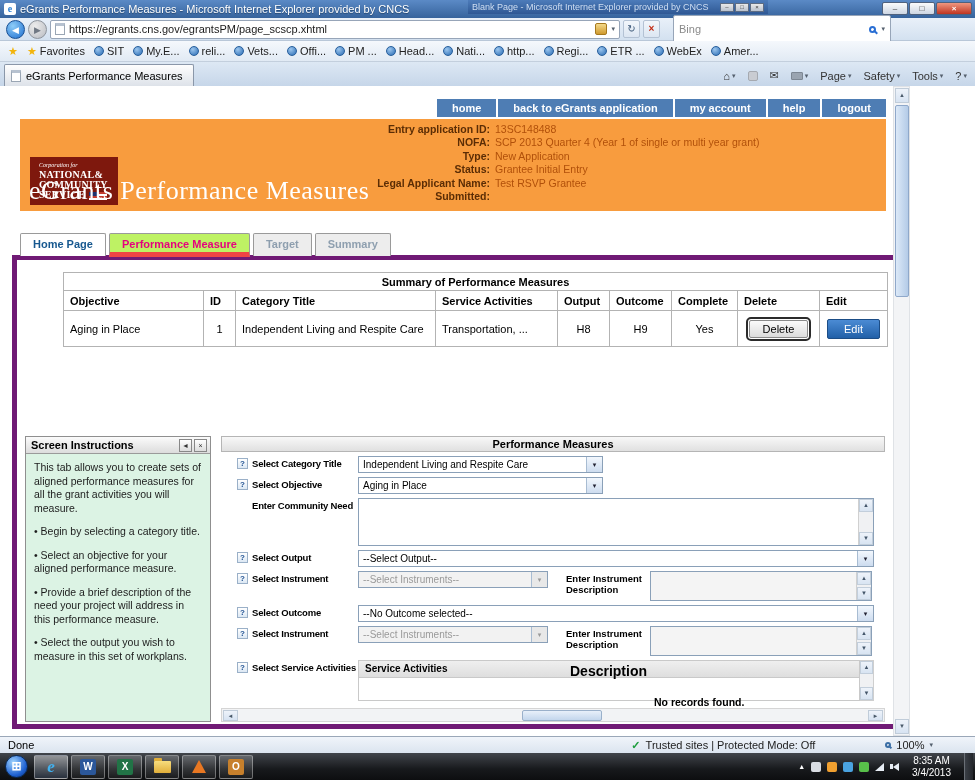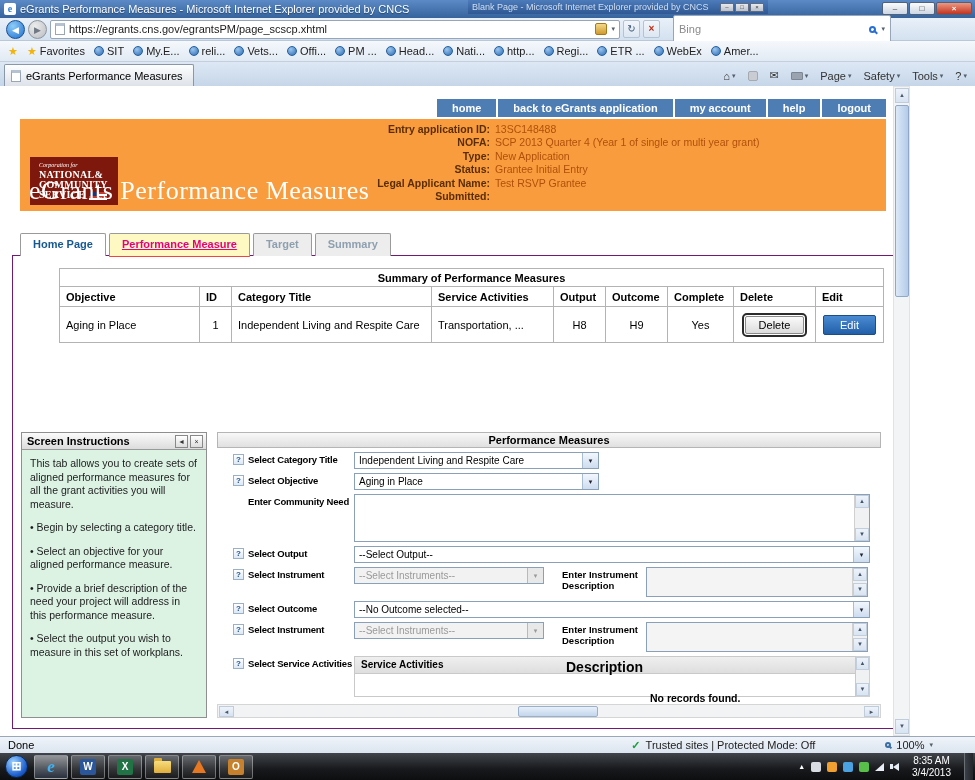--- a/index.html
+++ b/index.html
@@ -77,23 +77,23 @@
   .apptitle { position:absolute; left:9px; bottom:5px; color:#fff; font-family:"Liberation Serif",serif; font-size:26px; letter-spacing:.5px; }
   .grantinfo { position:absolute; top:4px; right:6px; width:560px; }
   .grow { display:flex; line-height:13.4px; }
   .glabel { flex:0 0 170px; text-align:right; font-weight:bold; color:#5B2D05; margin-right:5px; font-size:10.5px; }
   .gvalue { color:#B1500A; font-size:10.5px; }
 
   .pagetabs { position:absolute; top:147px; left:20px; display:flex; gap:3px; height:23px; z-index:2; }
   .ptab { padding:4px 12px 0 12px; height:23px; border:1px solid #9a9a9a; border-bottom:none; border-radius:2px 2px 0 0;
     font-weight:bold; background:#EDEDED; color:#8E9FAF; white-space:nowrap; }
   .ptab.home { background:#fff; color:#17588f; }
-  .ptab.active { background:#fef9c3; color:#E6007E; border-bottom:1px solid #ef4444; height:24px;text-decoration:underline; }
-
-  .tabpanel { position:absolute; top:169px; left:12px; width:893px; height:474px; border:1px solid #701a75; background:#fff; }
+  .ptab.active { background:#bef264; color:#E6007E; border-bottom:5px solid #ef4444; height:24px; }
+
+  .tabpanel { position:absolute; top:169px; left:12px; width:893px; height:474px; border:5px solid #701a75; background:#fff; }
 
   
   table.summary { margin:12px 0 0 46px; border-collapse:collapse; width:824px; table-layout:fixed; }
   table.summary td, table.summary th { border:1px solid #b3b3b3; padding:2px 6px; font-size:11px; vertical-align:middle; }
   table.summary .ttitle td { text-align:center; font-weight:bold; height:18px; }
   table.summary th { text-align:left; height:20px; }
   table.summary .drow td { height:36px; }
   .ctr { text-align:center; }
   .btn-delete { display:inline-block; padding:2px 13px; background:linear-gradient(#fafafa,#dcdcdc); border:1px solid #8a8a8a;
     border-radius:2px; outline:2px solid #2b2b2b; outline-offset:1px; font-size:11px; }

